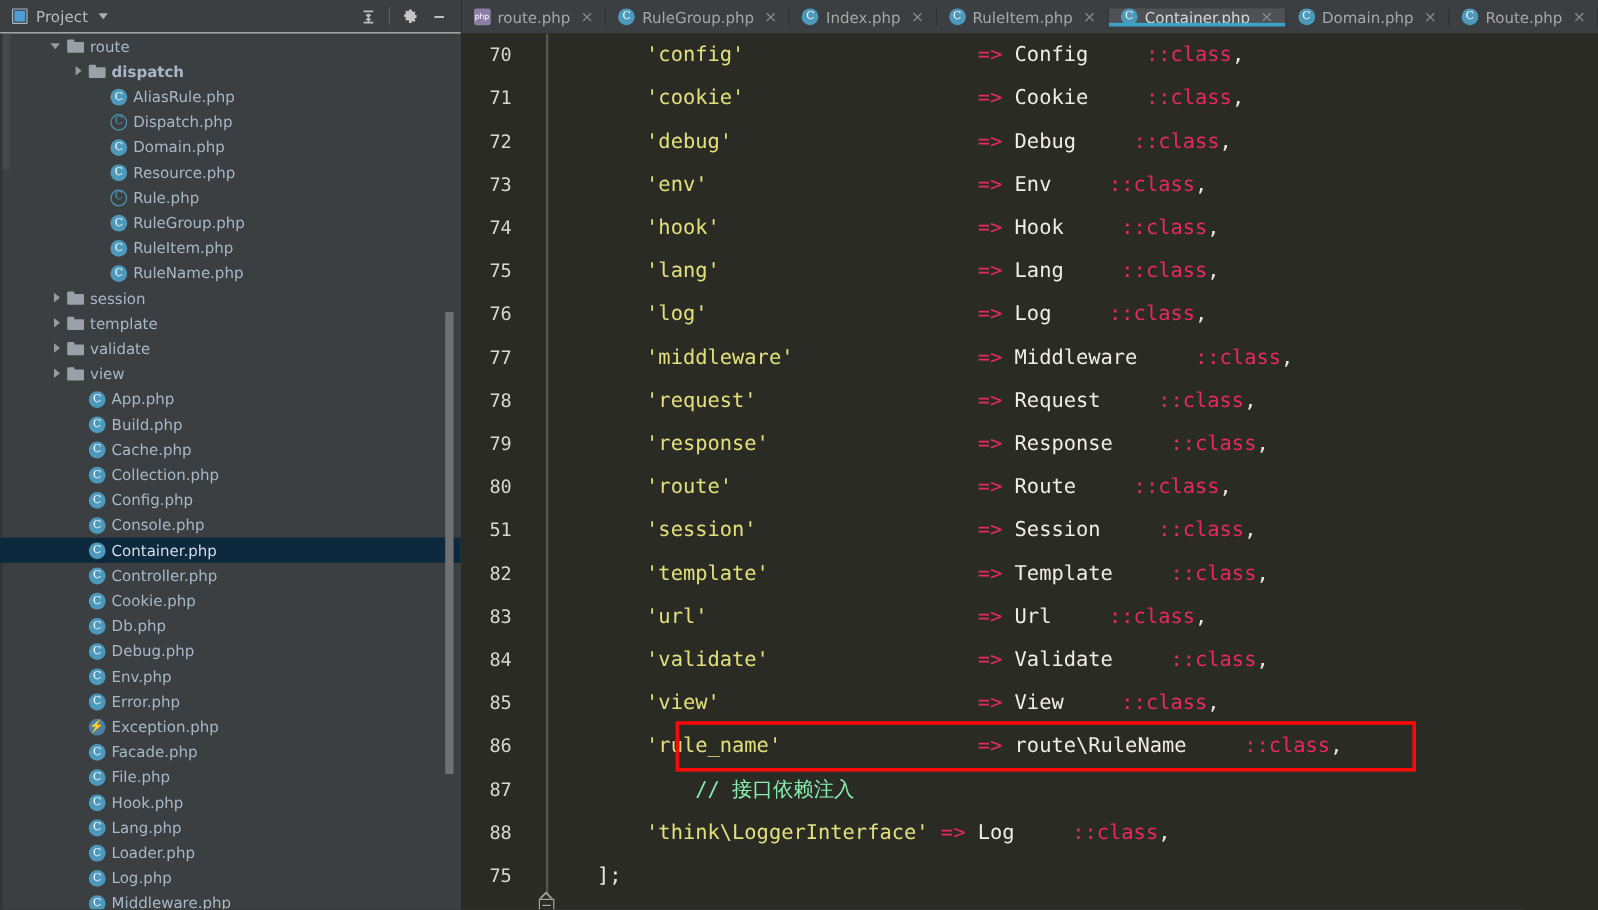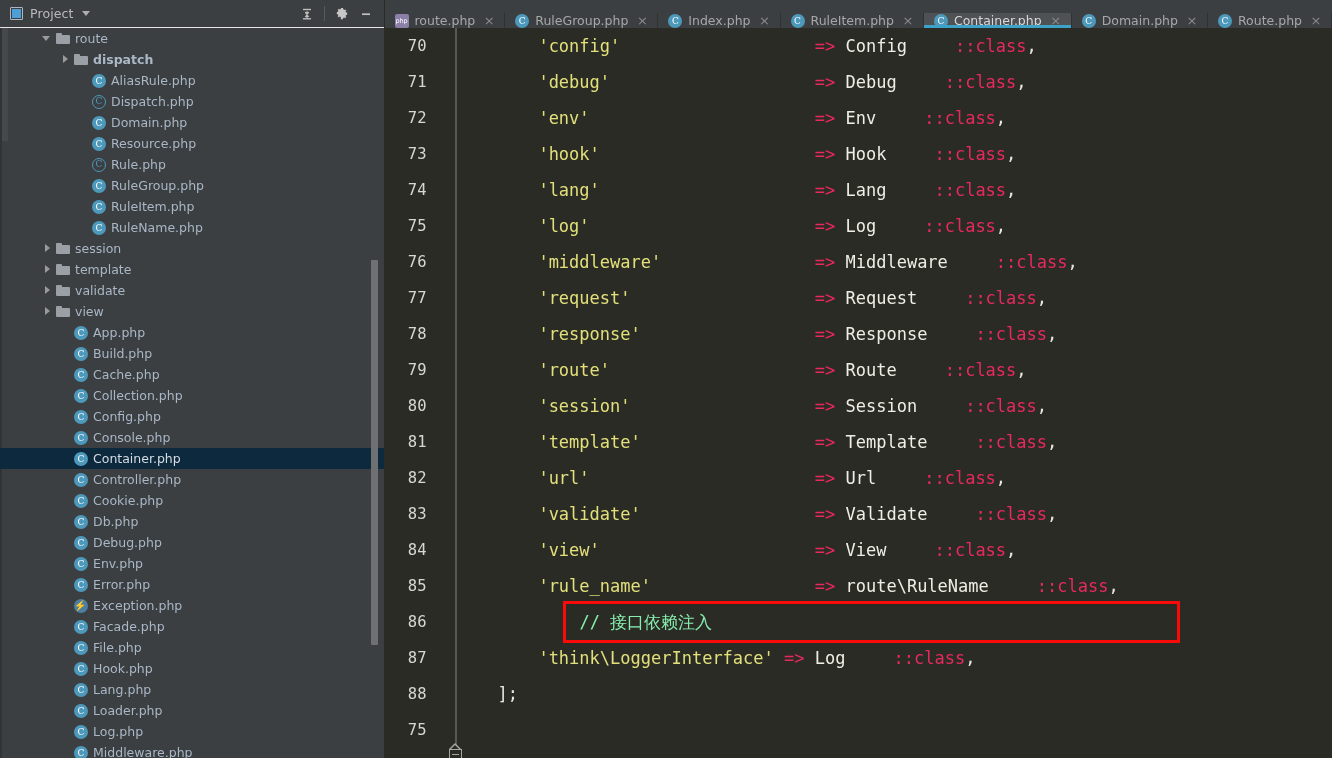--- a/index.html
+++ b/index.html
@@ -112,21 +112,21 @@
   #tree-scrollbar-track {
     position: absolute; right: 3px; top: 0; width: 7px; height: 758px;
   }
 
   
   #editor-pane {
     flex: 1; height: 758px; display: flex; flex-direction: column;
     background: #2b2b26; position: relative;
   }
   #tabbar {
-    height: 28px; min-height: 28px; display: flex; align-items: flex-end;
+    height: 28px; min-height: 28px; display: flex; align-items: center;
     background: #3c3f41;
   }
   .tab {
     display: flex; align-items: center; gap: 6px;
     padding: 0 9px 0 10px;
     border-right: 1px solid #2f3133;
     font-size: 12.5px; color: #a7a7a7;
     position: relative; cursor: pointer;
   }
   .tab.active { background: #4e5254; color: #d8d8d8; }
@@ -489,34 +489,35 @@
             <div class="ln">71</div>
             <div class="ln">72</div>
             <div class="ln">73</div>
             <div class="ln">74</div>
             <div class="ln">75</div>
             <div class="ln">76</div>
             <div class="ln">77</div>
             <div class="ln">78</div>
             <div class="ln">79</div>
             <div class="ln">80</div>
-            <div class="ln">81</div>
+            <div class="ln">51</div>
             <div class="ln">82</div>
             <div class="ln">83</div>
             <div class="ln">84</div>
             <div class="ln">85</div>
             <div class="ln">86</div>
             <div class="ln">87</div>
             <div class="ln">88</div>
             <div class="ln">75</div>
           </div>
         <div id="gutter-line"></div>
       </div>
       <div id="code-lines">
           <div class="cl"><span class="s-pun">        </span><span class="s-str">'config'</span><span class="s-pun">                   </span><span class="s-op">=&gt;</span><span class="s-pun"> </span><span class="s-cls">Config</span><span class="s-kw">::class</span><span class="s-pun">,</span></div>
+          <div class="cl"><span class="s-pun">        </span><span class="s-str">'cookie'</span><span class="s-pun">                   </span><span class="s-op">=&gt;</span><span class="s-pun"> </span><span class="s-cls">Cookie</span><span class="s-kw">::class</span><span class="s-pun">,</span></div>
           <div class="cl"><span class="s-pun">        </span><span class="s-str">'debug'</span><span class="s-pun">                    </span><span class="s-op">=&gt;</span><span class="s-pun"> </span><span class="s-cls">Debug</span><span class="s-kw">::class</span><span class="s-pun">,</span></div>
           <div class="cl"><span class="s-pun">        </span><span class="s-str">'env'</span><span class="s-pun">                      </span><span class="s-op">=&gt;</span><span class="s-pun"> </span><span class="s-cls">Env</span><span class="s-kw">::class</span><span class="s-pun">,</span></div>
           <div class="cl"><span class="s-pun">        </span><span class="s-str">'hook'</span><span class="s-pun">                     </span><span class="s-op">=&gt;</span><span class="s-pun"> </span><span class="s-cls">Hook</span><span class="s-kw">::class</span><span class="s-pun">,</span></div>
           <div class="cl"><span class="s-pun">        </span><span class="s-str">'lang'</span><span class="s-pun">                     </span><span class="s-op">=&gt;</span><span class="s-pun"> </span><span class="s-cls">Lang</span><span class="s-kw">::class</span><span class="s-pun">,</span></div>
           <div class="cl"><span class="s-pun">        </span><span class="s-str">'log'</span><span class="s-pun">                      </span><span class="s-op">=&gt;</span><span class="s-pun"> </span><span class="s-cls">Log</span><span class="s-kw">::class</span><span class="s-pun">,</span></div>
           <div class="cl"><span class="s-pun">        </span><span class="s-str">'middleware'</span><span class="s-pun">               </span><span class="s-op">=&gt;</span><span class="s-pun"> </span><span class="s-cls">Middleware</span><span class="s-kw">::class</span><span class="s-pun">,</span></div>
           <div class="cl"><span class="s-pun">        </span><span class="s-str">'request'</span><span class="s-pun">                  </span><span class="s-op">=&gt;</span><span class="s-pun"> </span><span class="s-cls">Request</span><span class="s-kw">::class</span><span class="s-pun">,</span></div>
           <div class="cl"><span class="s-pun">        </span><span class="s-str">'response'</span><span class="s-pun">                 </span><span class="s-op">=&gt;</span><span class="s-pun"> </span><span class="s-cls">Response</span><span class="s-kw">::class</span><span class="s-pun">,</span></div>
           <div class="cl"><span class="s-pun">        </span><span class="s-str">'route'</span><span class="s-pun">                    </span><span class="s-op">=&gt;</span><span class="s-pun"> </span><span class="s-cls">Route</span><span class="s-kw">::class</span><span class="s-pun">,</span></div>
           <div class="cl"><span class="s-pun">        </span><span class="s-str">'session'</span><span class="s-pun">                  </span><span class="s-op">=&gt;</span><span class="s-pun"> </span><span class="s-cls">Session</span><span class="s-kw">::class</span><span class="s-pun">,</span></div>

